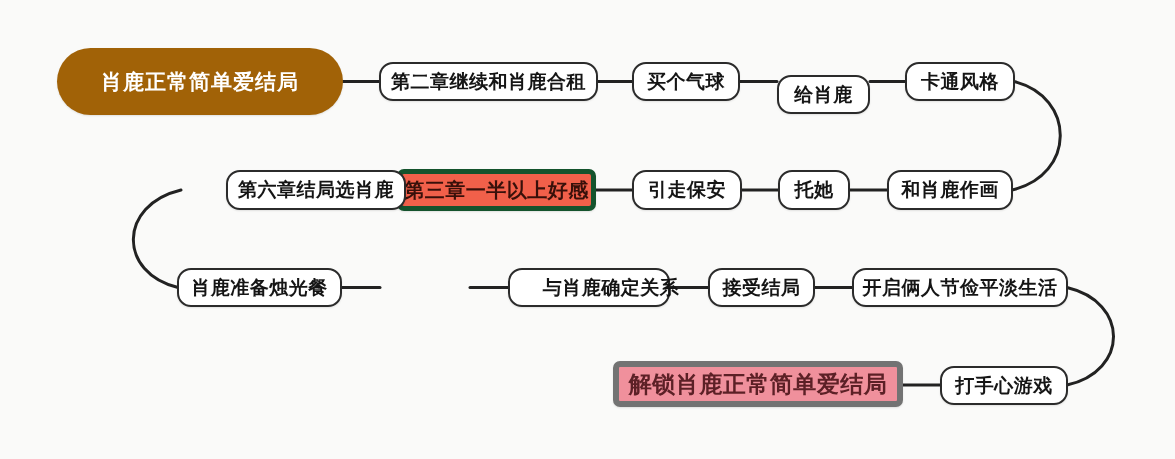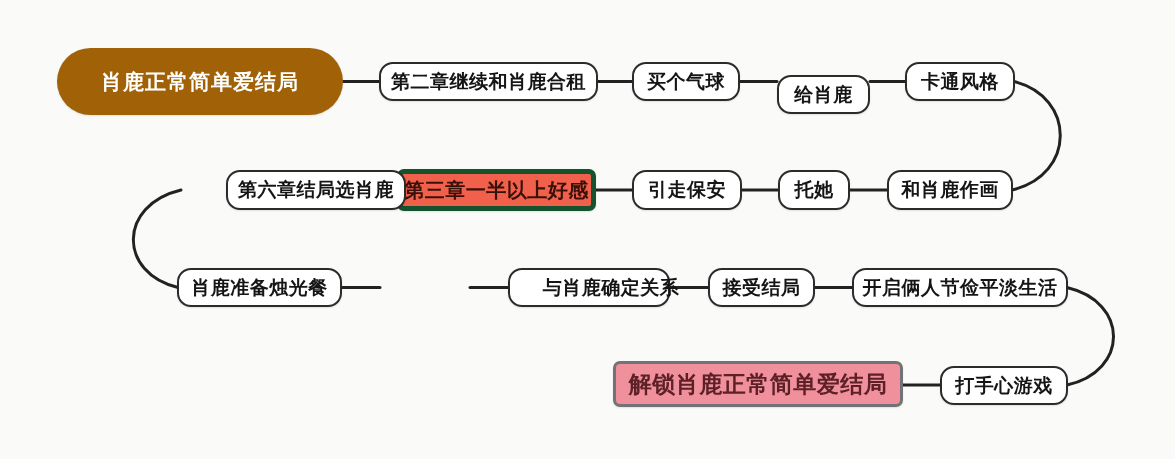--- a/index.html
+++ b/index.html
@@ -49,21 +49,21 @@
   }
   .node.milestone {
     background: #f1604a;
     border: 5px solid #14532d;
     border-radius: 7px;
     color: #38100a;
     font-size: 20px;
   }
   .node.ending {
     background: #f0909c;
-    border: 3px solid #737373;
+    border: 6px solid #737373;
     border-radius: 7px;
     color: #5c2026;
     font-size: 23px;
   }
 </style>
 </head>
 <body>
 
 <div class="stage">
 

